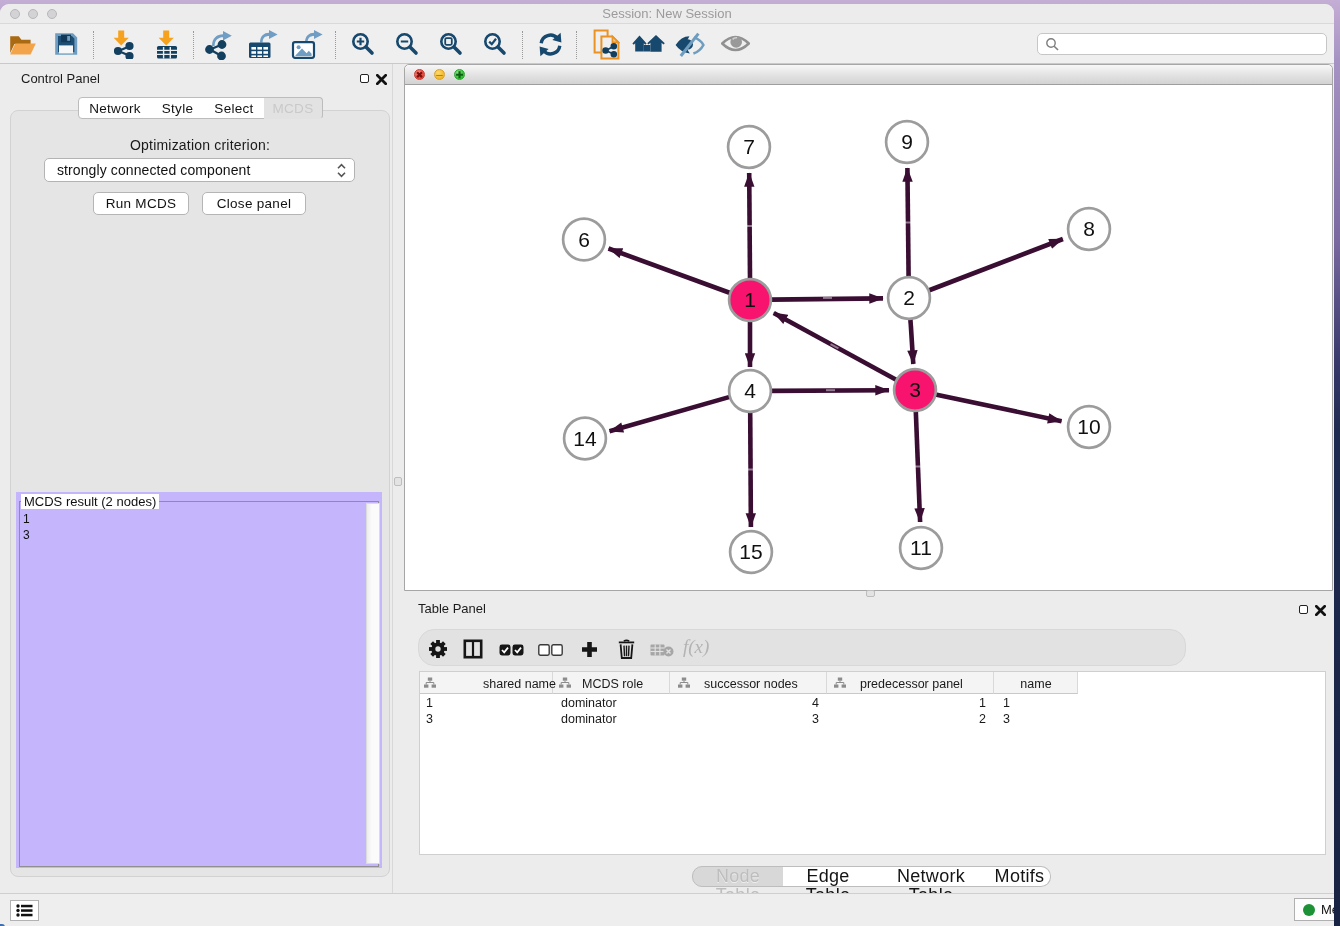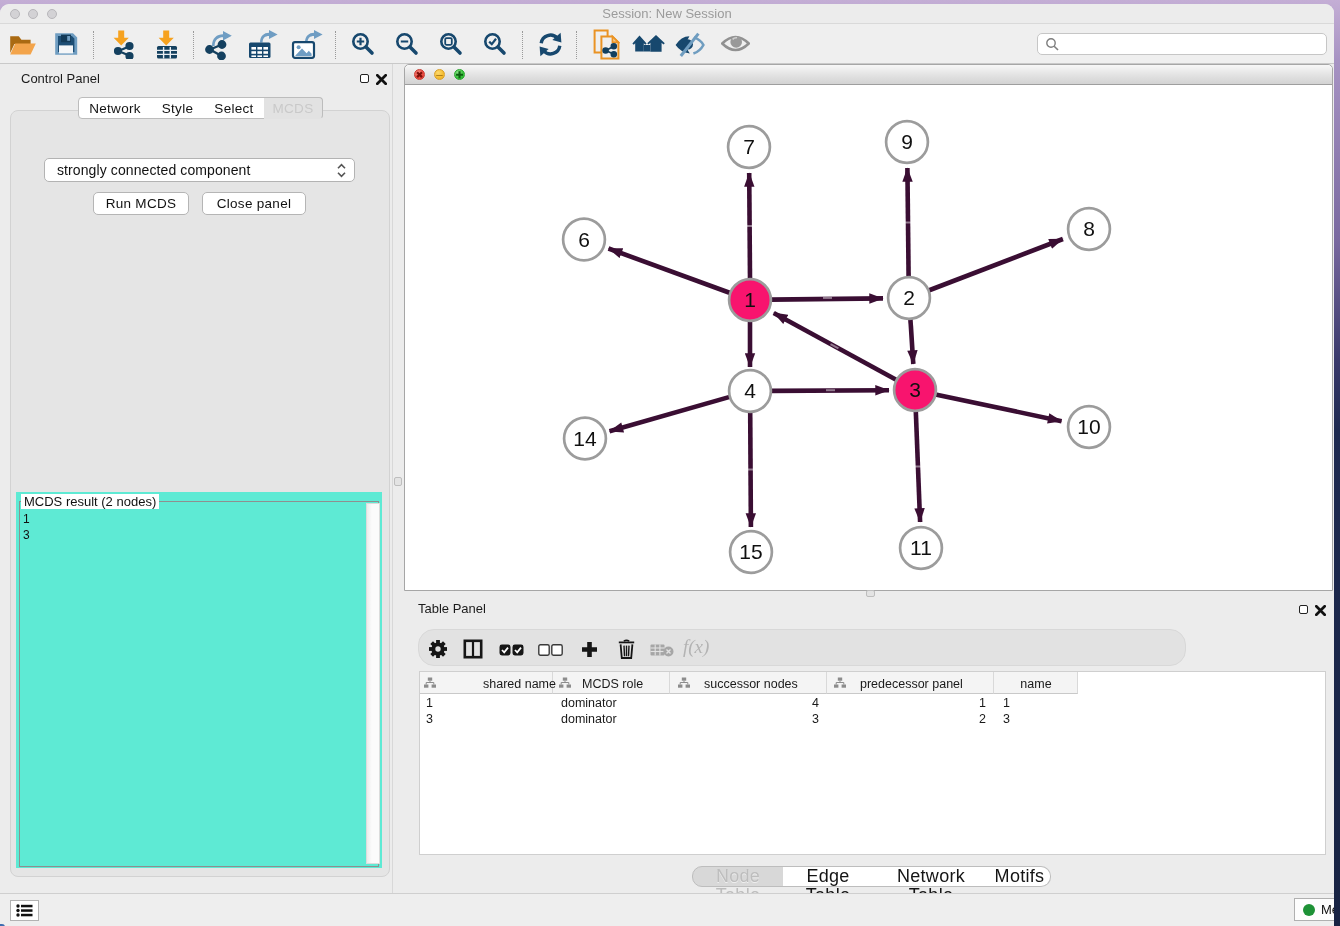--- a/index.html
+++ b/index.html
@@ -19,21 +19,21 @@
   #wtitle{position:absolute;top:1.5px;left:0;width:1334px;text-align:center;font-size:13px;color:#9b9b9b;}
   
   #toolbar{position:absolute;left:0;top:20px;width:1334px;height:39px;background:#efefef;border-bottom:1px solid #c9c9c9;}
   .sep{position:absolute;top:7px;height:28px;width:0;border-left:1px dotted #9a9a9a;}
   .ticon{position:absolute;top:30px;}
   
   .paneltitle{font-size:13px;color:#1c1c1c;}
   .floatico{position:absolute;width:9px;height:9px;border:1.4px solid #222;border-radius:2px;box-sizing:border-box;background:#fff;}
   #cp-inset{position:absolute;left:10px;top:106px;width:380px;height:767px;background:#e5e5e5;border:1px solid #d2d2d2;border-radius:8px;box-sizing:border-box;}
   .tab{position:absolute;top:93px;height:22px;box-sizing:border-box;background:#fff;border:1px solid #bcbcbc;font-size:13.5px;letter-spacing:0.3px;color:#141414;text-align:center;line-height:21px;z-index:5;}
-  #mcdsbox{position:absolute;left:16px;top:488px;width:366px;height:376px;background:#5eead4;z-index:3;}
+  #mcdsbox{position:absolute;left:16px;top:488px;width:366px;height:376px;background:#c4b5fd;z-index:3;}
   #mcdsborder{position:absolute;left:3px;top:9px;width:358px;height:364px;border:1px solid #8f8f8f;}
   #mcdstitle{position:absolute;left:5px;top:2px;background:#fff;padding:0 3px;font-size:13px;color:#111;}
   .mcdsitem{position:absolute;left:7px;font-size:12px;color:#111;}
   #mcds-sb{position:absolute;right:2px;top:11px;width:14px;height:361px;background:linear-gradient(90deg,#ececec,#fbfbfb 40%,#fbfbfb);border:1px solid #dcdcdc;box-sizing:border-box;}
   
   #netwin{position:absolute;left:404px;top:60px;width:929px;height:527px;border:1px solid #a6a6a6;border-radius:5px 5px 0 0;box-sizing:border-box;background:#fff;}
   #nettitle{position:absolute;left:0;top:0;width:100%;height:19px;background:linear-gradient(180deg,#f7f7f7,#e2e2e2 55%,#d3d3d3);border-bottom:1px solid #9e9e9e;border-radius:5px 5px 0 0;}
   .nt{position:absolute;top:4px;width:11px;height:11px;border-radius:50%;box-sizing:border-box;font-size:9px;line-height:11px;text-align:center;font-weight:bold;}
   #netname{position:absolute;top:2px;left:7px;width:100%;text-align:center;font-size:13px;font-weight:bold;color:#222;letter-spacing:0.2px;}
   
@@ -207,20 +207,21 @@
   <div class="paneltitle abs" style="left:13px;top:67px;margin-left:8px;">Control Panel</div>
   <div class="floatico" style="left:360px;top:70px;"></div>
   <svg class="abs" style="left:376px;top:70px;" width="11" height="11" viewBox="0 0 11 11">
       <path d="M1.3 1.3 L9.7 9.7 M9.7 1.3 L1.3 9.7" stroke="#111" stroke-width="2.7" stroke-linecap="round"></path>
     </svg>
   <div id="cp-inset"></div>
   <div class="tab" style="left:78px;width:74px;border-radius:4px 0 0 4px;">Network</div>
   <div class="tab" style="left:151px;width:54px;border-left:none;">Style</div>
   <div class="tab" style="left:204px;width:61px;border-left:none;">Select</div>
   <div class="tab" style="left:264px;width:59px;border-left:none;border-radius:0 4px 4px 0;background:#e2e2e2;color:#c9c9c9;border-bottom-color:#e2e2e2;">MCDS</div>
+  <div class="abs" style="left:10px;top:133px;width:380px;text-align:center;font-size:14px;letter-spacing:0.2px;color:#1a1a1a;">Optimization criterion:</div>
   <div class="abs" id="combo" style="left:44px;top:154px;width:311px;height:24px;background:#fff;border:1px solid #b3b3b3;border-radius:5px;box-sizing:border-box;">
     <span style="position:absolute;left:12px;top:3px;font-size:14px;letter-spacing:0.1px;color:#111;">strongly connected component</span>
     <svg style="position:absolute;right:7px;top:4px;" width="11" height="15" viewBox="0 0 11 15">
       <path d="M2 5.2 L5.5 1.6 L9 5.2" fill="none" stroke="#555" stroke-width="1.6"></path>
       <path d="M2 9.8 L5.5 13.4 L9 9.8" fill="none" stroke="#555" stroke-width="1.6"></path>
     </svg>
   </div>
   <div class="abs" style="left:93px;top:188px;width:96px;height:23px;background:#fff;border:1px solid #b5b5b5;border-radius:5px;box-sizing:border-box;text-align:center;font-size:13.5px;letter-spacing:0.3px;line-height:21px;color:#111;">Run MCDS</div>
   <div class="abs" style="left:202px;top:188px;width:104px;height:23px;background:#fff;border:1px solid #b5b5b5;border-radius:5px;box-sizing:border-box;text-align:center;font-size:13.5px;letter-spacing:0.3px;line-height:21px;color:#111;">Close panel</div>
   <div id="mcdsbox">

